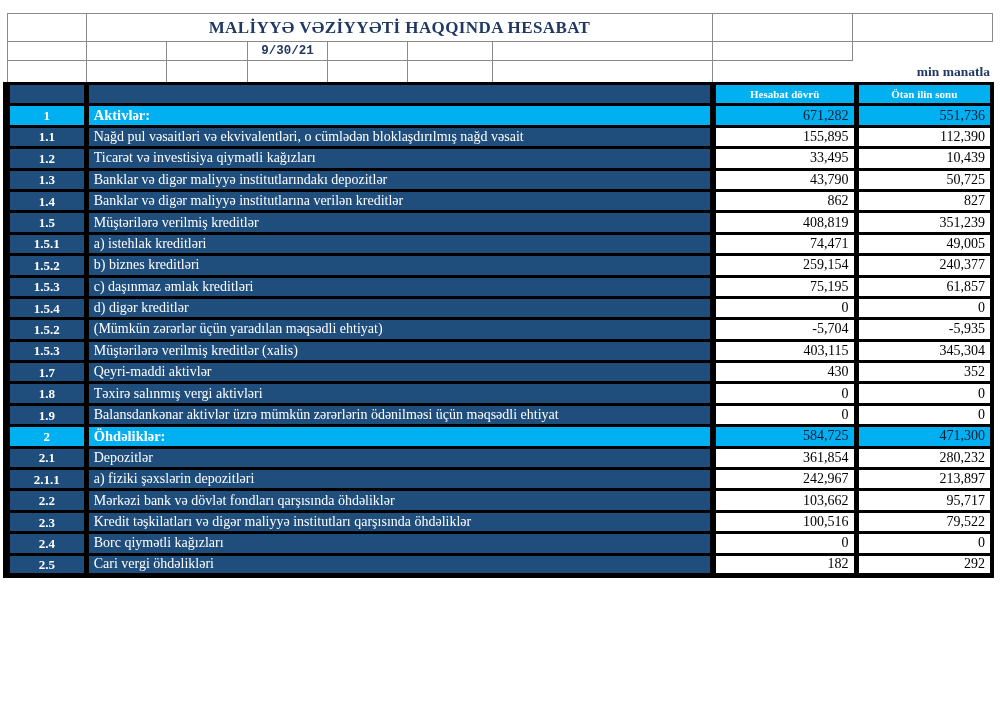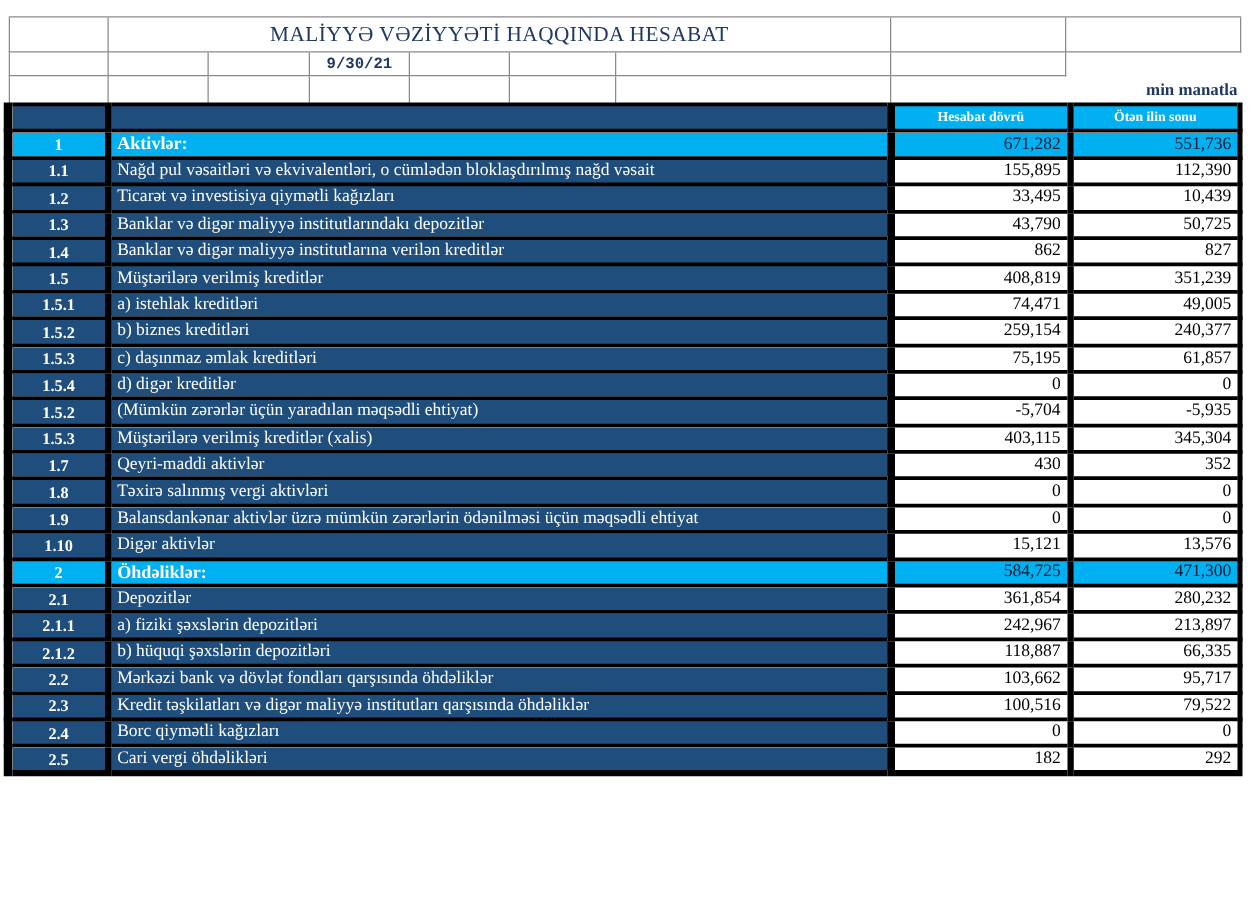--- a/index.html
+++ b/index.html
@@ -27,21 +27,21 @@
     overflow:hidden;white-space:nowrap;
   }
   .trow .tcell:first-child{border-left:1px solid var(--grid-gray);}
   .r1{height:28px;}
   .r2{height:19px;}
   .r3{height:22px;}
   .r3 .tcell{border-bottom:none;}
   .tcell.blank{border:none !important;}
   .title-cell{
     display:flex;align-items:center;justify-content:center;
-    color:var(--title-navy);font-weight:normal;font-size:17px;letter-spacing:.4px;
+    color:var(--title-navy);font-weight:bold;font-size:17px;letter-spacing:.4px;
   }
   .date-cell{
     display:flex;align-items:center;justify-content:center;
     color:var(--title-navy);font-weight:bold;font-size:12.5px;font-family:Liberation Mono, monospace;
   }
   .unit-cell{
     display:flex;align-items:center;justify-content:flex-end;
     color:var(--title-navy);font-weight:bold;font-size:13.5px;padding-right:3px;
   }
 
@@ -212,51 +212,39 @@
     <td class="label">Təxirə salınmış vergi aktivləri</td>
     <td class="val v1">0</td>
     <td class="val">0</td>
   </tr>
         <tr>
     <td class="num">1.9</td>
     <td class="label">Balansdankənar aktivlər üzrə mümkün zərərlərin ödənilməsi üçün məqsədli ehtiyat</td>
     <td class="val v1">0</td>
     <td class="val">0</td>
   </tr>
-        <tr>
-    <td class="num">1.10</td>
-    <td class="label">Digər aktivlər</td>
-    <td class="val v1">15,121</td>
-    <td class="val">13,576</td>
-  </tr>
         <tr class="section">
     <td class="num">2</td>
     <td class="label">Öhdəliklər:</td>
     <td class="val v1">584,725</td>
     <td class="val">471,300</td>
   </tr>
         <tr>
     <td class="num">2.1</td>
     <td class="label">Depozitlər</td>
     <td class="val v1">361,854</td>
     <td class="val">280,232</td>
   </tr>
         <tr>
     <td class="num">2.1.1</td>
     <td class="label">a) fiziki şəxslərin depozitləri</td>
     <td class="val v1">242,967</td>
     <td class="val">213,897</td>
   </tr>
         <tr>
-    <td class="num">2.1.2</td>
-    <td class="label">b) hüquqi şəxslərin depozitləri</td>
-    <td class="val v1">118,887</td>
-    <td class="val">66,335</td>
-  </tr>
-        <tr>
     <td class="num">2.2</td>
     <td class="label">Mərkəzi bank və dövlət fondları qarşısında öhdəliklər</td>
     <td class="val v1">103,662</td>
     <td class="val">95,717</td>
   </tr>
         <tr>
     <td class="num">2.3</td>
     <td class="label">Kredit təşkilatları və digər maliyyə institutları qarşısında öhdəliklər</td>
     <td class="val v1">100,516</td>
     <td class="val">79,522</td>

